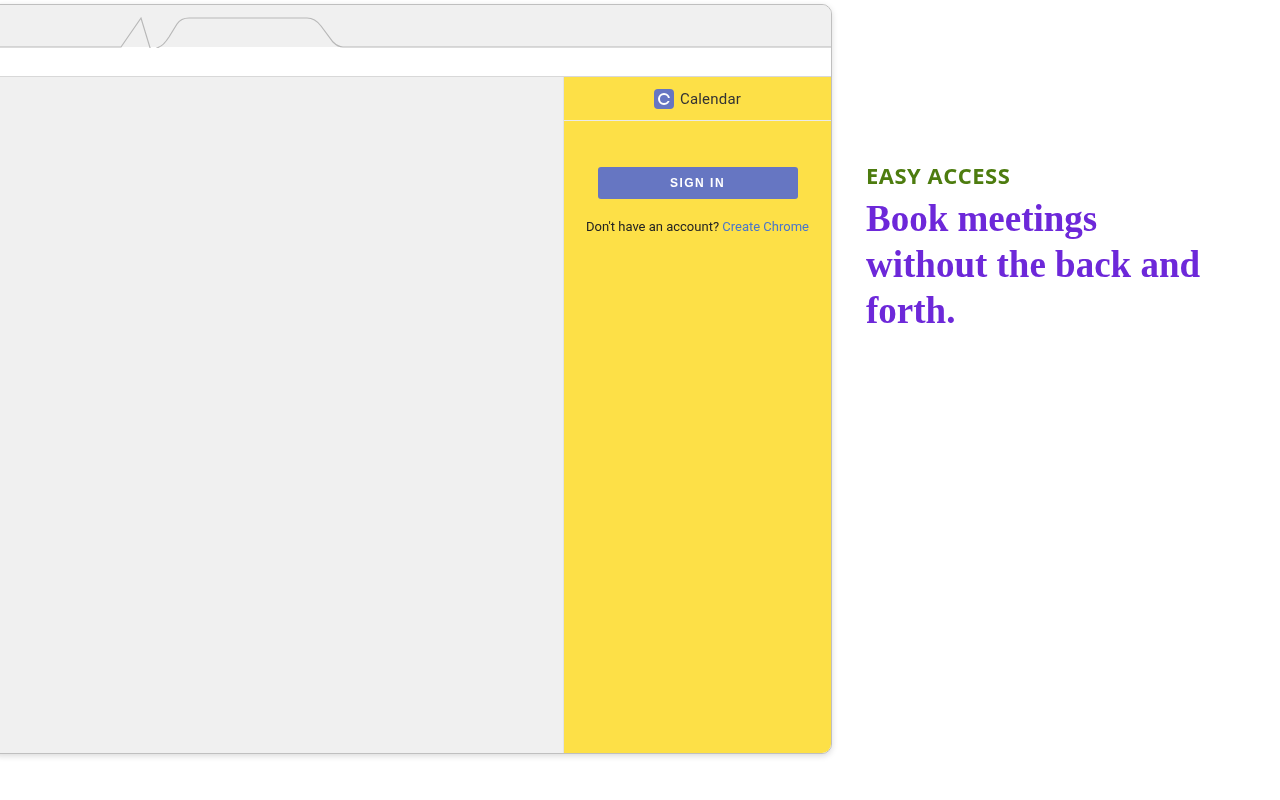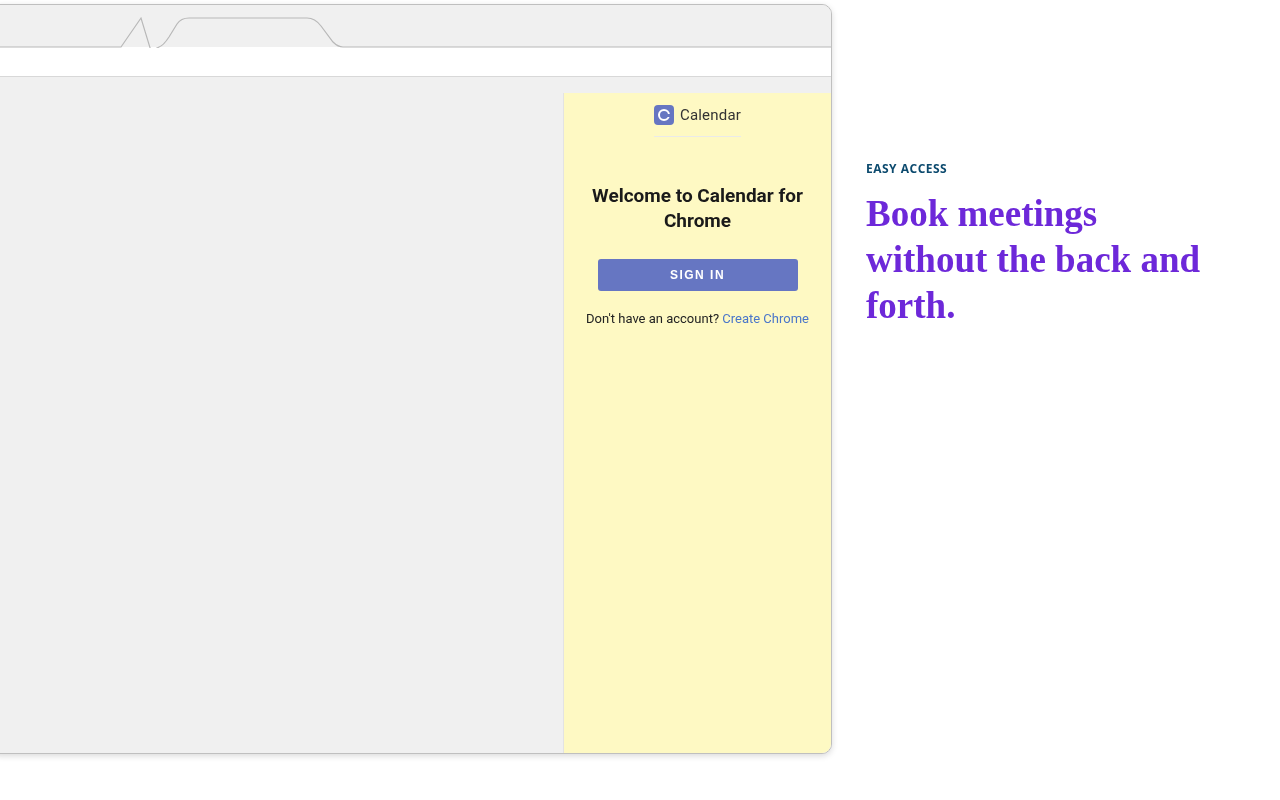--- a/index.html
+++ b/index.html
@@ -42,28 +42,27 @@
   .browser-content {
     position: relative;
     height: calc(100% - 72px);
     background: #f0f0f0;
   }
 
   
   .side-panel {
     position: absolute;
     right: 0;
-    top: 16px;
+    top: 0;
     width: 268px;
     height: 100%;
-    background: #fef9c3;
+    background: #fde047;
     border-left: 1px solid #e3e3e3;
     display: flex;
     flex-direction: column;
-    align-items: center;
   }
 
   .panel-header {
     height: 44px;
     display: flex;
     align-items: center;
     justify-content: center;
     gap: 6px;
     border-bottom: 1px solid #eaeaea;
   }
@@ -142,25 +141,25 @@
   }
 
   
   .marketing {
     position: absolute;
     left: 866px;
     top: 160px;
     width: 360px;
   }
   .eyebrow {
-    color: #0c4a6e;
+    color: #4d7c0f;
     font-weight: 700;
-    font-size: 12px;
+    font-size: 22px;
     letter-spacing: 0.5px;
-    margin-bottom: 14px;
+    margin-bottom: 6px;
     text-transform: uppercase;
     font-family: "Open Sans", -apple-system, sans-serif;
   }
   .headline {
     color: #6d28d9;
     font-weight: 800;
     font-size: 37px;
     line-height: 1.24;
     font-family: Liberation Serif, serif;
   }
@@ -180,21 +179,20 @@
     <div class="side-panel">
 
       <div class="panel-header">
         <span class="logo-icon">
           <span class="logo-icon-inner"></span>
         </span>
         <span class="logo-text">Calendar</span>
       </div>
 
       <div class="panel-body">
-        <div class="welcome-title">Welcome to Calendar for Chrome</div>
 
         <button class="signin-btn">SIGN IN</button>
 
         <div class="account-row">
           <span>Don't have an account? </span><a class="create-link">Create Chrome</a>
         </div>
       </div>
 
     </div>
 

